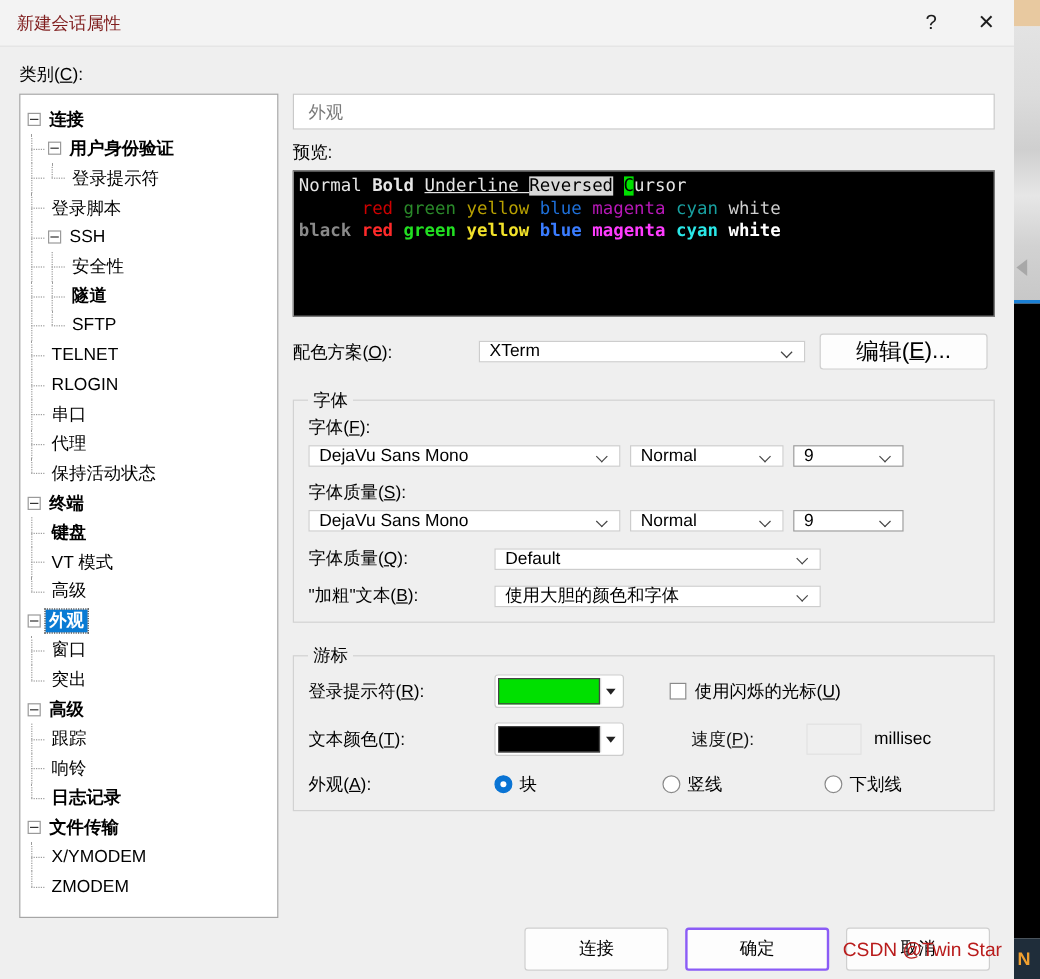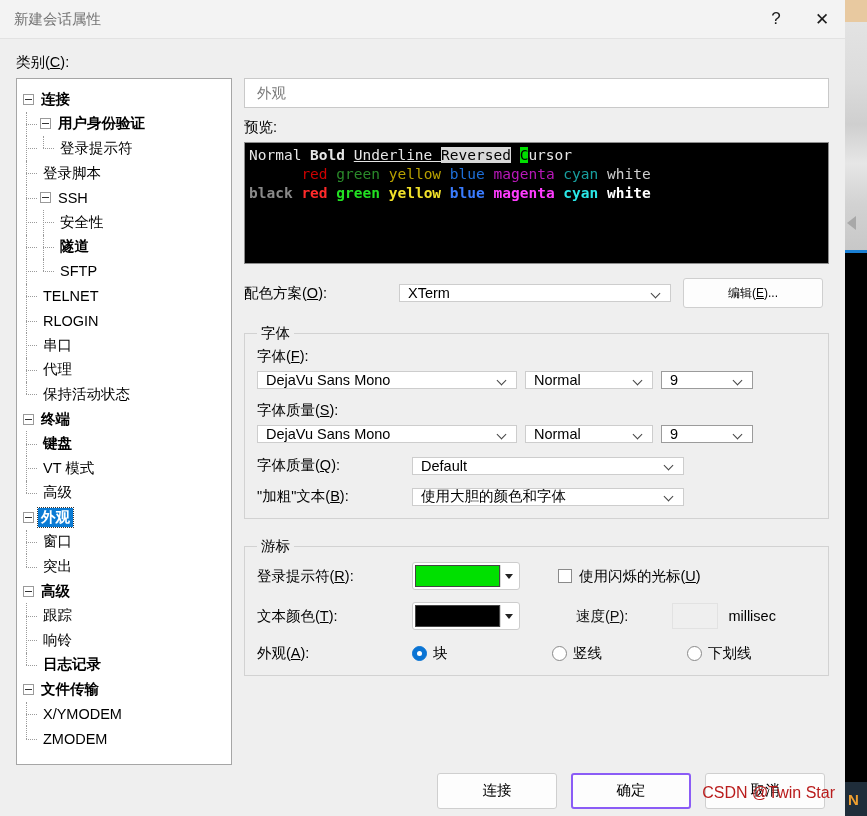--- a/index.html
+++ b/index.html
@@ -20,21 +20,21 @@
   .bgw-term{flex:1;background:#000;}
   #bg-window .col{display:flex;flex-direction:column;height:816px;}
   .bgw-taskbar{height:34px;background:#1f2d3a;color:#f0a030;font-size:15px;
     display:flex;align-items:center;padding-left:3px;font-weight:bold;}
 
   
   #dialog{position:absolute;left:0;top:0;width:845px;height:816px;background:#efefef;
     display:flex;flex-direction:column;}
   .titlebar{height:38px;background:#f3f3f3;display:flex;align-items:center;
     border-bottom:1px solid #e2e2e2;}
-  .titlebar .title{flex:1;padding-left:14px;font-size:14.5px;color:#737373;}
+  .titlebar .title{flex:1;padding-left:14px;font-size:14.5px;color:#7f1d1d;}
   .tbtn{width:46px;height:38px;display:flex;align-items:center;justify-content:center;
     font-size:17px;color:#1b1b1b;cursor:default;}
 
   .catlabel{padding:14px 0 6px 16px;font-size:14.5px;}
   .u{text-decoration:underline;}
 
   .content{flex:1;display:flex;padding:0 16px 0 16px;}
 
   
   .tree{width:216px;background:#fff;border:1px solid #a6a6a6;
@@ -77,21 +77,21 @@
   .row{display:flex;align-items:center;}
   .lbl{font-size:14.5px;}
 
   .sel-box{height:18px;background:#fff;border:1px solid #cdcdcd;box-sizing:border-box;
     display:flex;align-items:center;padding:0 0 0 8px;font-size:14.5px;position:relative;}
   .sel-box .chev{margin-left:auto;margin-right:9px;width:9px;height:9px;position:relative;}
   .sel-box .chev::before{content:"";position:absolute;left:0;top:1px;width:6px;height:6px;
     border-right:1.4px solid #444;border-bottom:1.4px solid #444;transform:rotate(45deg);}
 
   .btn{height:30px;background:#fdfdfd;border:1px solid #cfcfcf;border-radius:3px;
-    display:flex;align-items:center;justify-content:center;font-size:12px;box-sizing:border-box;}
+    display:flex;align-items:center;justify-content:center;font-size:19px;box-sizing:border-box;}
 
   fieldset.grp{border:1px solid #d2d2d2;margin:0;padding:0 12px 12px 12px;}
   fieldset.grp legend{padding:0 4px;font-size:14.5px;}
 
   .swatch{width:108px;height:28px;background:#fff;border:1px solid #cdcdcd;
     border-radius:3px;display:flex;align-items:center;box-sizing:border-box;padding:2px;}
   .swatch .sw{flex:1;height:100%;border:1px solid #444;box-sizing:border-box;}
   .swatch .dd{width:16px;display:flex;align-items:center;justify-content:center;
     border-left:1px solid #d8d8d8;height:100%;}
   .swatch .dd::after{content:"";width:0;height:0;border-left:4px solid transparent;

